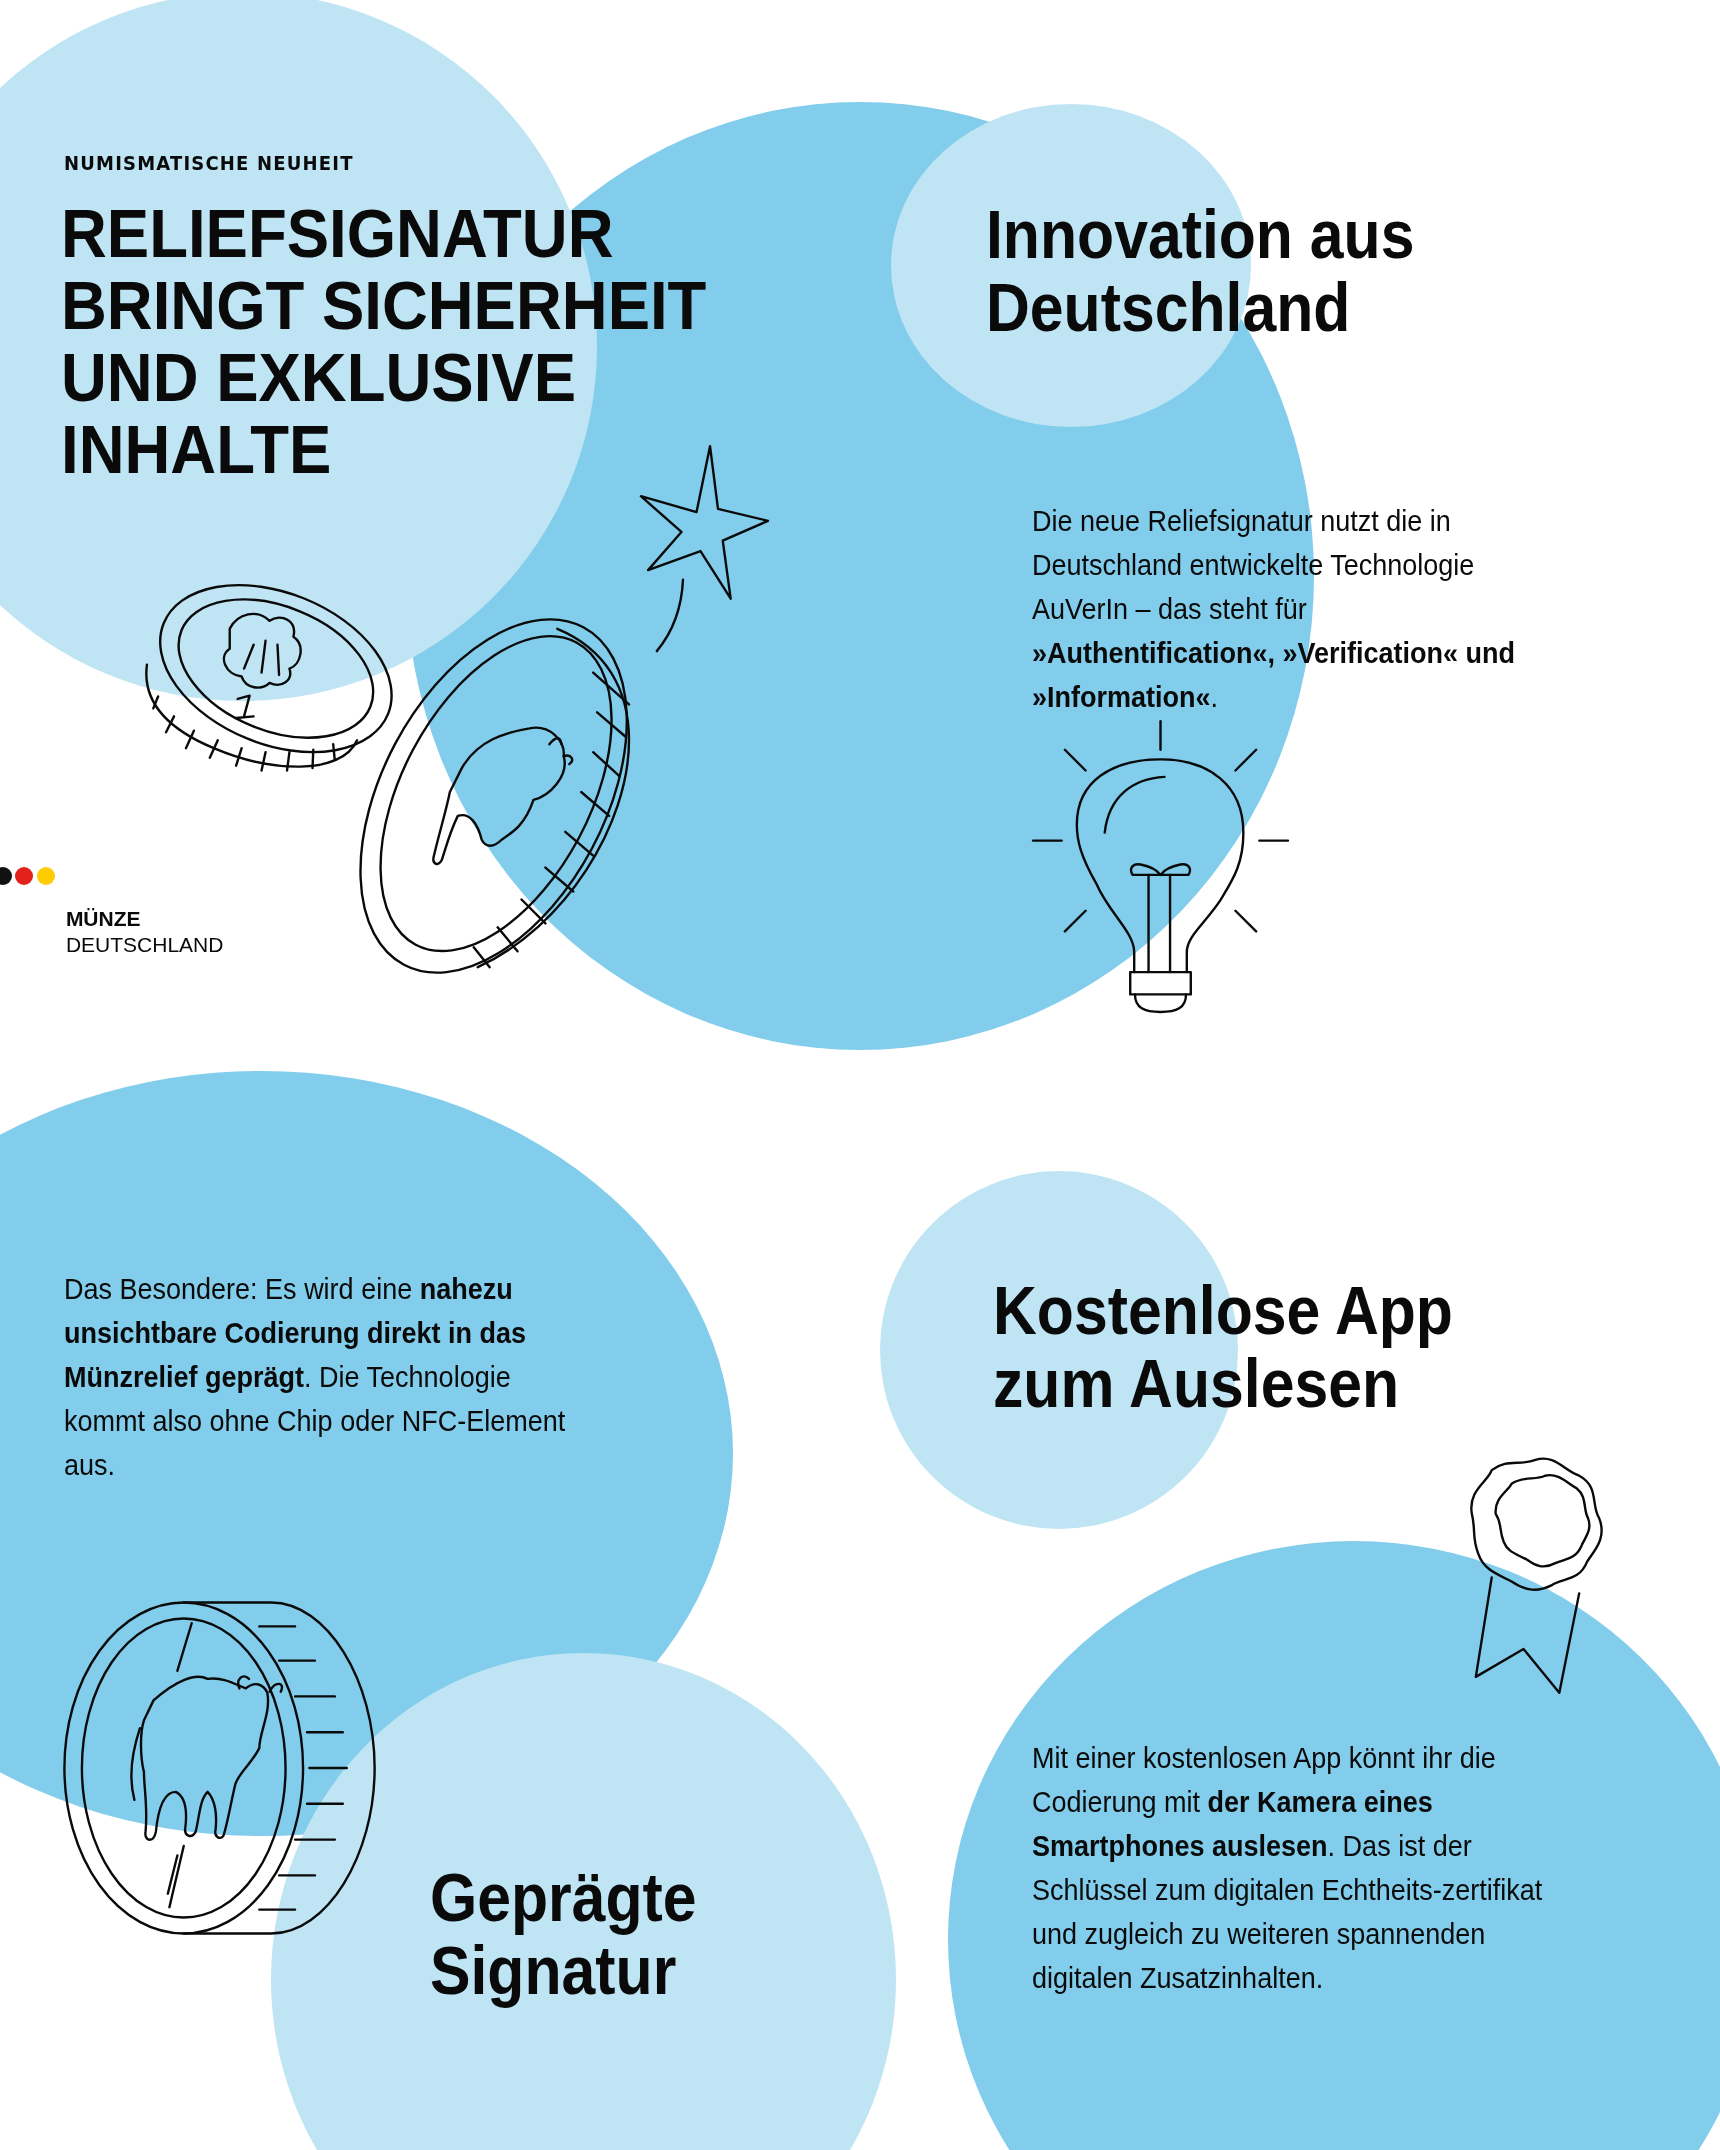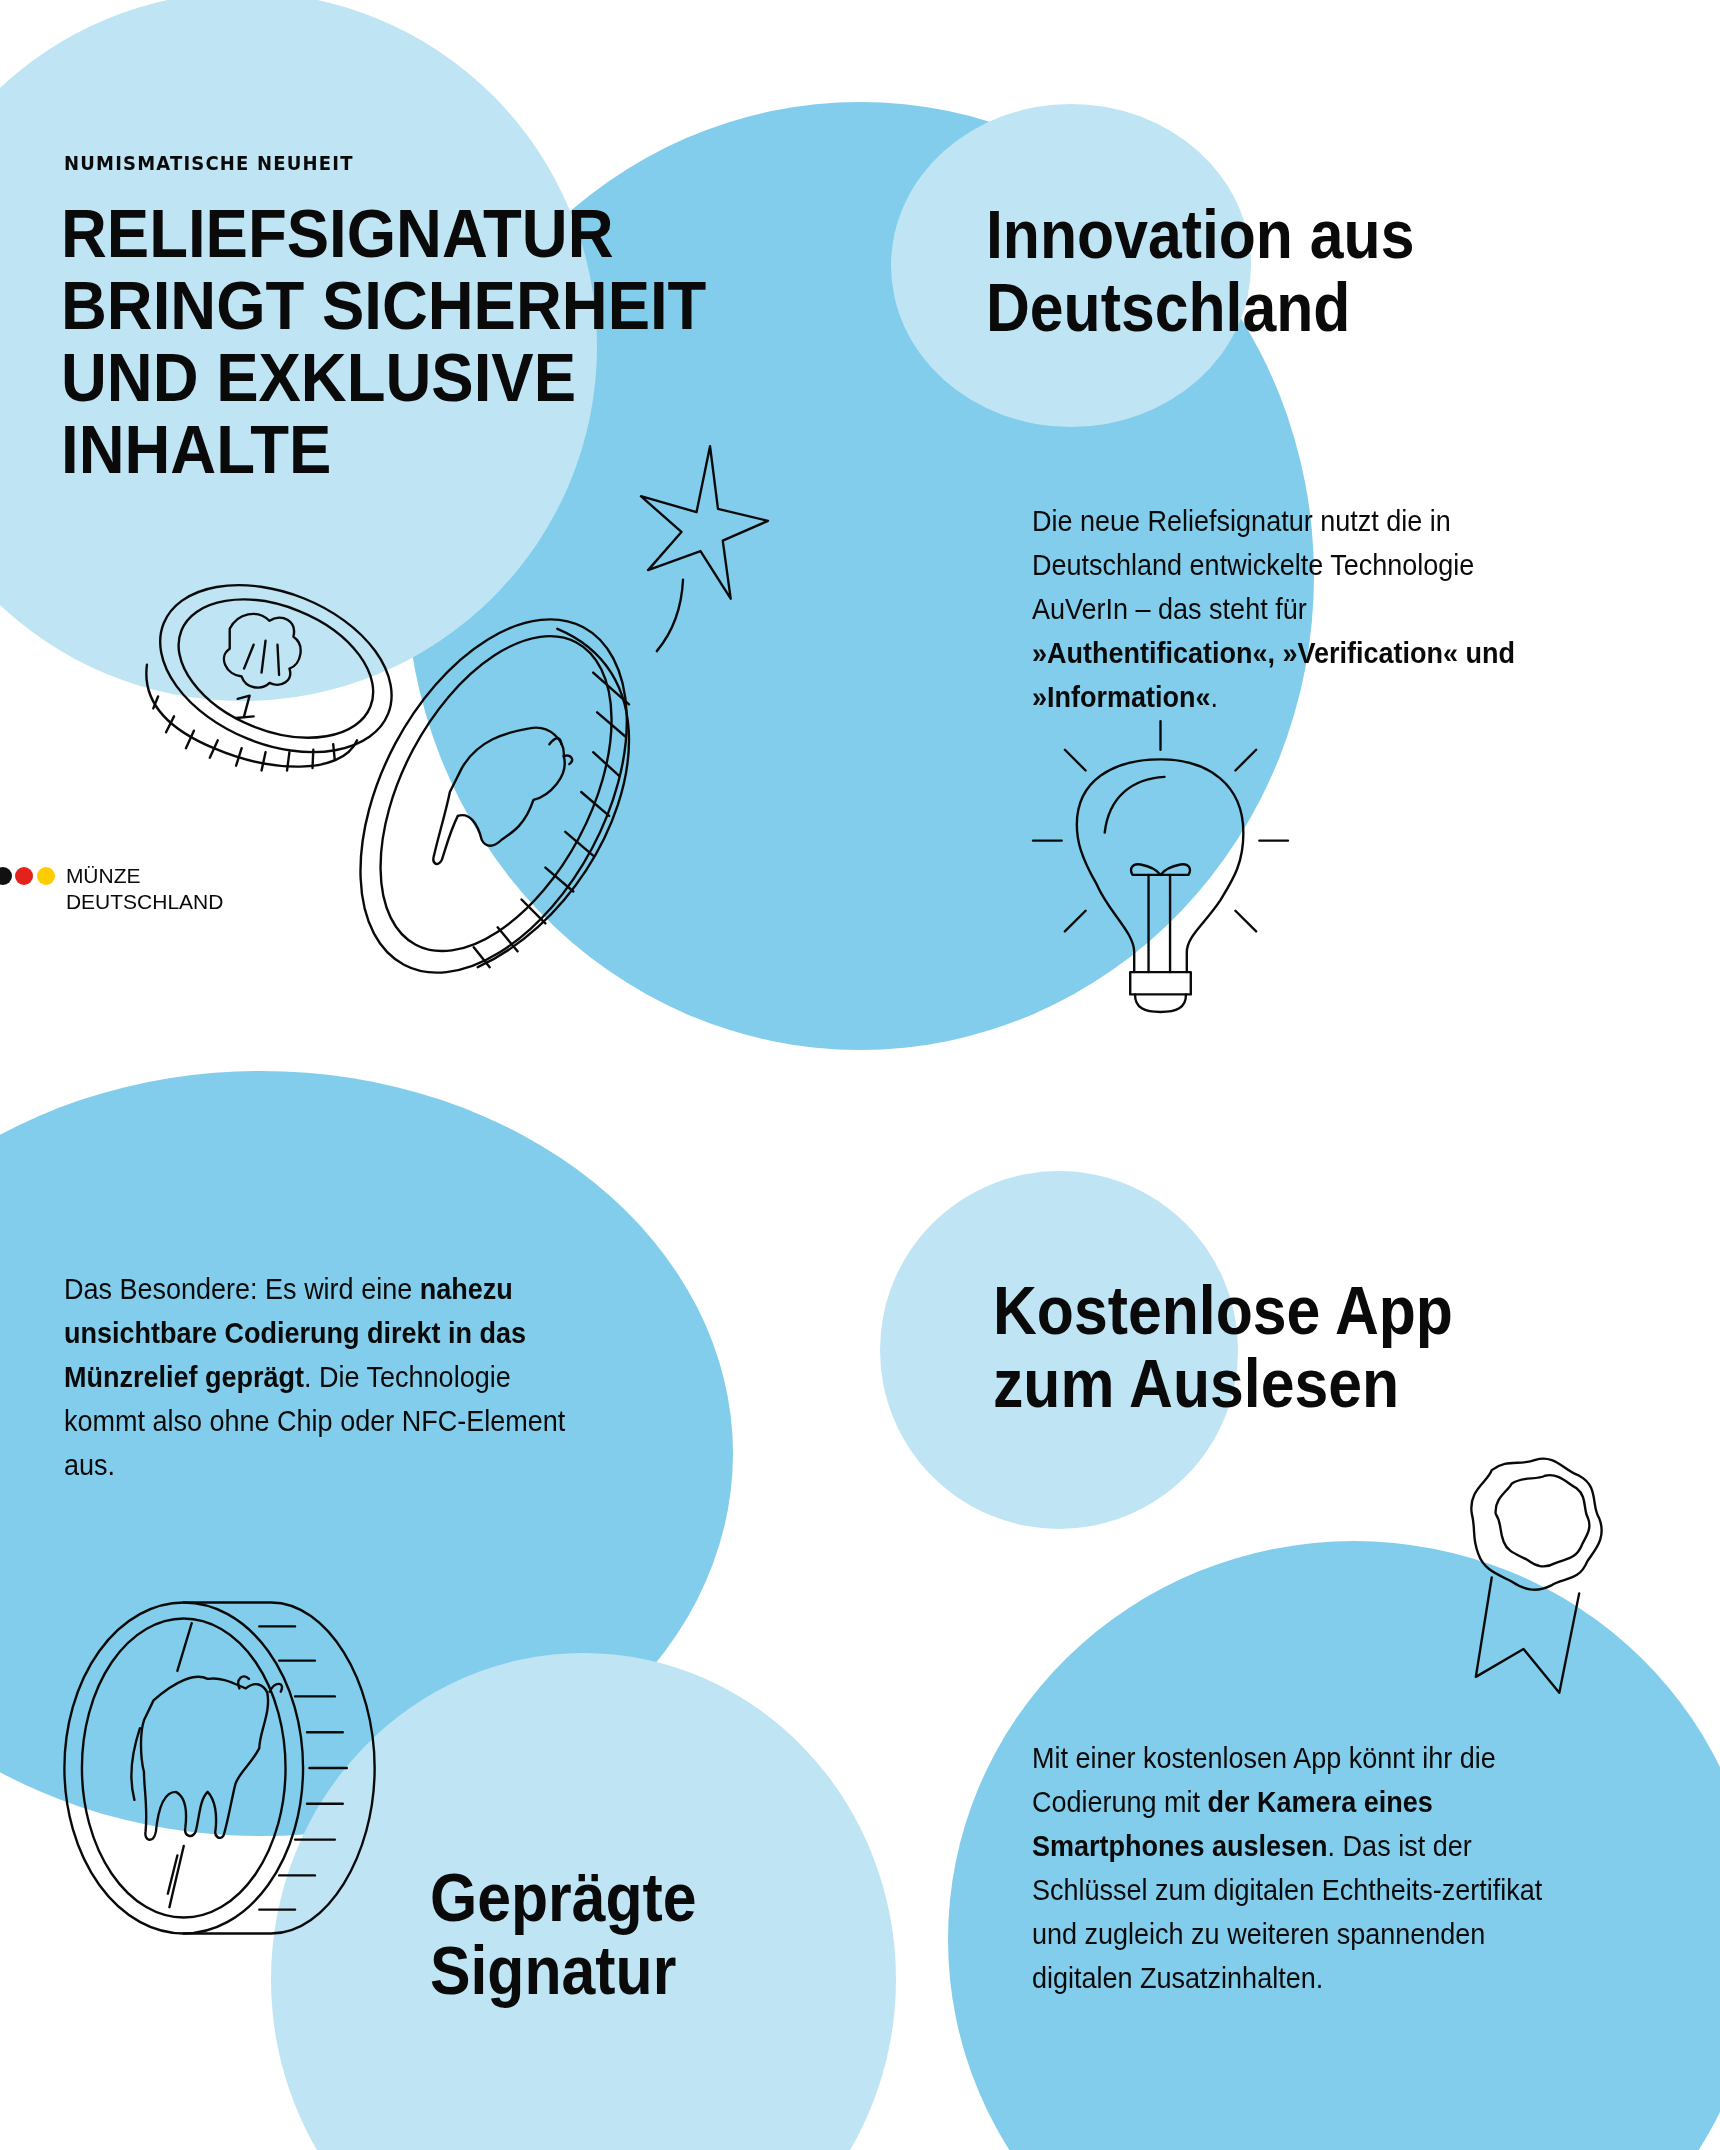--- a/index.html
+++ b/index.html
@@ -30,21 +30,21 @@
   .body-text {
     font-size: 30px; line-height: 44px; margin: 0;
     transform: scaleX(0.9); transform-origin: left top;
   }
   .body-text b { font-weight: 700; }
 
   .logo { left: 0; top: 863px; display: flex; align-items: flex-start; }
   .logo .dots { display: flex; gap: 3.2px; margin-top: 4px; margin-left: -6.4px; }
   .logo .dot { width: 18.3px; height: 18.3px; border-radius: 50%; }
   .logo .text { margin-left: 11px; font-size: 21px; line-height: 25.5px; }
-  .logo .text .l1 { font-weight: 400; }
+  .logo .text .l1 { font-weight: 700; margin-top: 43px; }
 
   svg.ill { position: absolute; overflow: visible; }
   svg.ill * { fill: none; stroke: #0a0a0a; stroke-width: 3; stroke-linecap: round; stroke-linejoin: round; }
 </style>
 </head>
 <body>
 
 <div class="circle mid" style="left:406px; top:102px; width:908px; height:948px;"></div>
 <div class="circle light" style="left:-112px; top:-8px; width:709px; height:709px;"></div>
 <div class="circle light" style="left:891px; top:104px; width:360px; height:323px;"></div>

